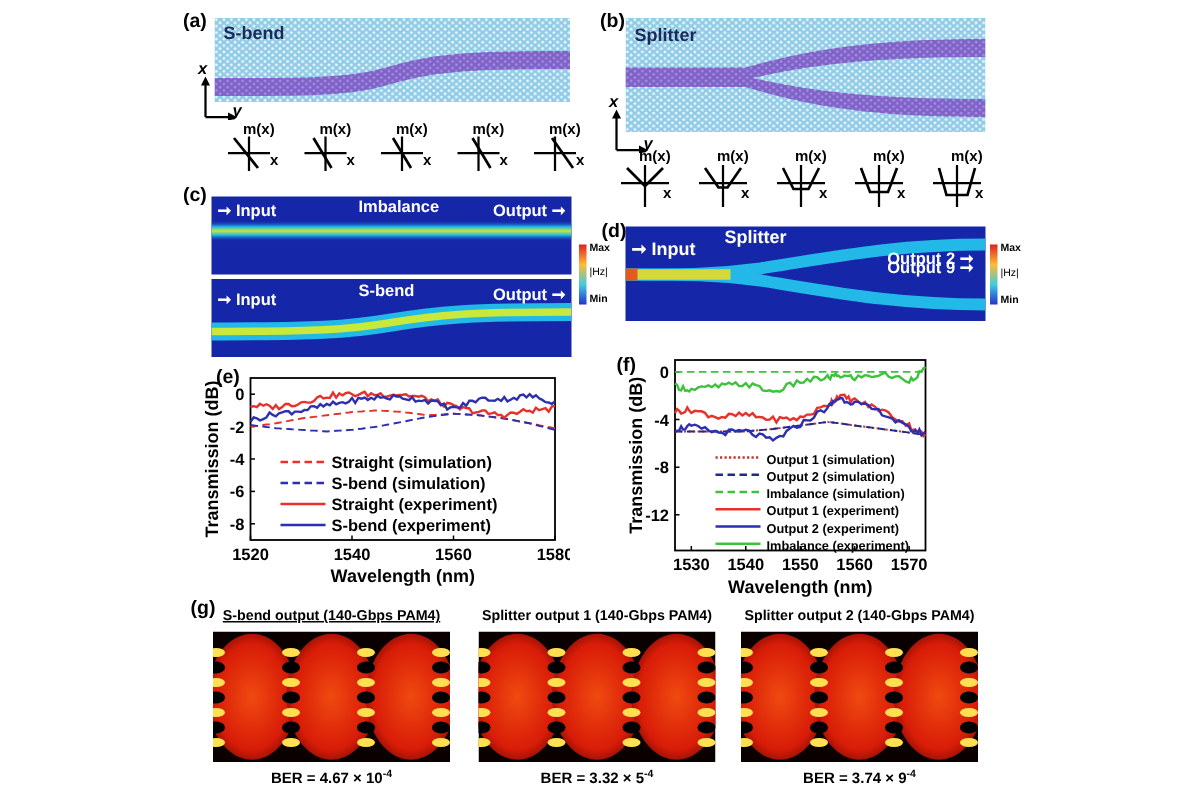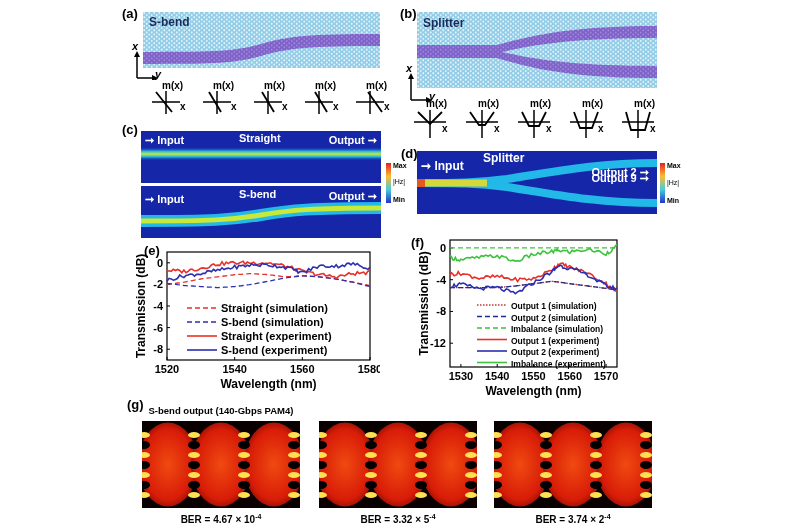--- a/index.html
+++ b/index.html
@@ -153,21 +153,21 @@
         <stop offset="0" stop-color="#1526a8" stop-opacity="0"></stop>
         <stop offset="0.3" stop-color="#22b8e8"></stop>
         <stop offset="0.5" stop-color="#c8e83a"></stop>
         <stop offset="0.7" stop-color="#22b8e8"></stop>
         <stop offset="1" stop-color="#1526a8" stop-opacity="0"></stop>
       </linearGradient>
     </defs>
     <rect x="0" y="16" width="240" height="14" fill="url(#beamv)"></rect>
   </svg>
   <div class="abs bold" style="left:4px;top:3px;font-size:11px;color:#fff;">➞ <span>Input</span></div>
-  <div class="abs bold" style="left:98px;top:1px;font-size:11px;color:#fff;">Straight</div>
+  <div class="abs bold" style="left:98px;top:1px;font-size:11px;color:#fff;">Imbalance</div>
   <div class="abs bold" style="right:4px;top:3px;font-size:11px;color:#fff;"><span>Output</span> ➞</div>
 </div>
 <div class="abs" style="left:141px;top:186px;width:240px;height:52px;background:#1526a8;">
   <svg width="240" height="52">
     <path d="M0,35 C70,35 90,34 120,29 C150,24 170,22 240,22" stroke="#22b8e8" stroke-width="12" fill="none"></path>
     <path d="M0,35 C70,35 90,34 120,29 C150,24 170,22 240,22" stroke="#c8e83a" stroke-width="5" fill="none"></path>
   </svg>
   <div class="abs bold" style="left:4px;top:7px;font-size:11px;color:#fff;">➞ <span>Input</span></div>
   <div class="abs bold" style="left:98px;top:2px;font-size:11px;color:#fff;">S-bend</div>
   <div class="abs bold" style="right:4px;top:4px;font-size:11px;color:#fff;"><span>Output</span> ➞</div>
@@ -275,21 +275,21 @@
       <line x1="72" x2="102" y1="119" y2="119" stroke="#2b2fb0" stroke-width="1.6"></line>
       <text x="106" y="123" font-size="8.5" font-weight="bold">Output 2 (experiment)</text>
       <line x1="72" x2="102" y1="130.5" y2="130.5" stroke="#3ec23e" stroke-width="1.6"></line>
       <text x="106" y="134.5" font-size="8.5" font-weight="bold">Imbalance (experiment)</text>
     </svg>
 </div>
 
 <div class="abs plabel" style="left:127px;top:397px;">(g)</div>
 <div id="eyes">
     <div class="abs" style="left: 136px; top: 405px; width: 170px; height: 125px;">
-    <div class="abs bold" style="left:0;top:0;width:170px;text-align:center;font-size:9.5px;">S-bend output  (140-Gbps PAM4)</div>
+    <div class="abs bold" style="left:0;top:0;width:170px;text-align:center;font-size:9.5px;text-decoration:underline;">S-bend output  (140-Gbps PAM4)</div>
     <svg class="abs" style="left:6px;top:16px;" width="158" height="87">
       <defs>
           <radialGradient id="eg0" cx="0.5" cy="0.5" r="0.6">
             <stop offset="0" stop-color="#f04a10"></stop>
             <stop offset="0.7" stop-color="#d81c08"></stop>
             <stop offset="1" stop-color="#6a0800"></stop>
           </radialGradient>
         </defs>
       <rect width="158" height="87" fill="#0a0000"></rect>
       <ellipse cx="26" cy="43.5" rx="30" ry="42" fill="url(#eg0)"></ellipse>
@@ -320,20 +320,21 @@
         <ellipse cx="152" cy="24" rx="6" ry="4" fill="#000"></ellipse>
         <ellipse cx="152" cy="34" rx="6" ry="3" fill="#ffe050"></ellipse>
         <ellipse cx="152" cy="44" rx="6" ry="4" fill="#000"></ellipse>
         <ellipse cx="152" cy="54" rx="6" ry="3" fill="#ffe050"></ellipse>
         <ellipse cx="152" cy="64" rx="6" ry="4" fill="#000"></ellipse>
         <ellipse cx="152" cy="74" rx="6" ry="3" fill="#ffe050"></ellipse>
     </svg>
     <div class="abs bold" style="left:0;top:108px;width:170px;text-align:center;font-size:10px;"><span class="ber-main">BER = 4.67 × 10</span><sup style="font-size:7px;" class="ber-exp">-4</sup></div>
     </div>
     <div class="abs" style="left: 313px; top: 405px; width: 170px; height: 125px;">
+    <div class="abs bold" style="left:0;top:0;width:170px;text-align:center;font-size:9.5px;">Splitter output 1 (140-Gbps PAM4)</div>
     <svg class="abs" style="left:6px;top:16px;" width="158" height="87">
       <defs>
           <radialGradient id="eg1" cx="0.5" cy="0.5" r="0.6">
             <stop offset="0" stop-color="#f04a10"></stop>
             <stop offset="0.7" stop-color="#d81c08"></stop>
             <stop offset="1" stop-color="#6a0800"></stop>
           </radialGradient>
         </defs>
       <rect width="158" height="87" fill="#0a0000"></rect>
       <ellipse cx="26" cy="43.5" rx="30" ry="42" fill="url(#eg1)"></ellipse>
@@ -364,20 +365,21 @@
         <ellipse cx="152" cy="24" rx="6" ry="4" fill="#000"></ellipse>
         <ellipse cx="152" cy="34" rx="6" ry="3" fill="#ffe050"></ellipse>
         <ellipse cx="152" cy="44" rx="6" ry="4" fill="#000"></ellipse>
         <ellipse cx="152" cy="54" rx="6" ry="3" fill="#ffe050"></ellipse>
         <ellipse cx="152" cy="64" rx="6" ry="4" fill="#000"></ellipse>
         <ellipse cx="152" cy="74" rx="6" ry="3" fill="#ffe050"></ellipse>
     </svg>
     <div class="abs bold" style="left:0;top:108px;width:170px;text-align:center;font-size:10px;"><span class="ber-main">BER = 3.32 × 5</span><sup style="font-size:7px;" class="ber-exp">-4</sup></div>
     </div>
     <div class="abs" style="left: 488px; top: 405px; width: 170px; height: 125px;">
+    <div class="abs bold" style="left:0;top:0;width:170px;text-align:center;font-size:9.5px;">Splitter output 2 (140-Gbps PAM4)</div>
     <svg class="abs" style="left:6px;top:16px;" width="158" height="87">
       <defs>
           <radialGradient id="eg2" cx="0.5" cy="0.5" r="0.6">
             <stop offset="0" stop-color="#f04a10"></stop>
             <stop offset="0.7" stop-color="#d81c08"></stop>
             <stop offset="1" stop-color="#6a0800"></stop>
           </radialGradient>
         </defs>
       <rect width="158" height="87" fill="#0a0000"></rect>
       <ellipse cx="26" cy="43.5" rx="30" ry="42" fill="url(#eg2)"></ellipse>
@@ -405,15 +407,15 @@
         <ellipse cx="102" cy="64" rx="6" ry="4" fill="#000"></ellipse>
         <ellipse cx="102" cy="74" rx="6" ry="3" fill="#ffe050"></ellipse>
         <ellipse cx="152" cy="14" rx="6" ry="3" fill="#ffe050"></ellipse>
         <ellipse cx="152" cy="24" rx="6" ry="4" fill="#000"></ellipse>
         <ellipse cx="152" cy="34" rx="6" ry="3" fill="#ffe050"></ellipse>
         <ellipse cx="152" cy="44" rx="6" ry="4" fill="#000"></ellipse>
         <ellipse cx="152" cy="54" rx="6" ry="3" fill="#ffe050"></ellipse>
         <ellipse cx="152" cy="64" rx="6" ry="4" fill="#000"></ellipse>
         <ellipse cx="152" cy="74" rx="6" ry="3" fill="#ffe050"></ellipse>
     </svg>
-    <div class="abs bold" style="left:0;top:108px;width:170px;text-align:center;font-size:10px;"><span class="ber-main">BER = 3.74 × 2</span><sup style="font-size:7px;" class="ber-exp">-4</sup></div>
+    <div class="abs bold" style="left:0;top:108px;width:170px;text-align:center;font-size:10px;"><span class="ber-main">BER = 3.74 × 9</span><sup style="font-size:7px;" class="ber-exp">-4</sup></div>
     </div>
   </div>
 
 </body></html>

